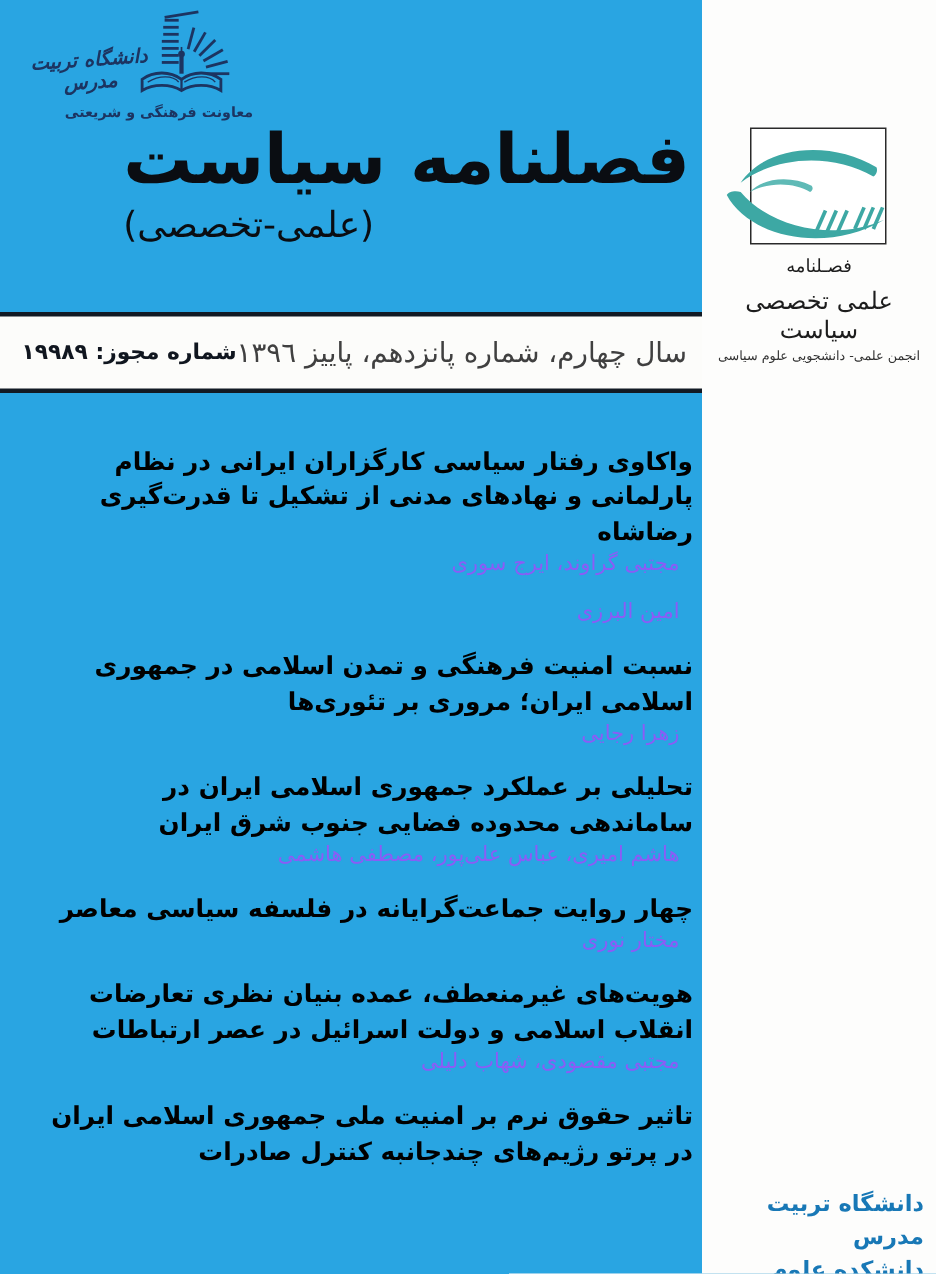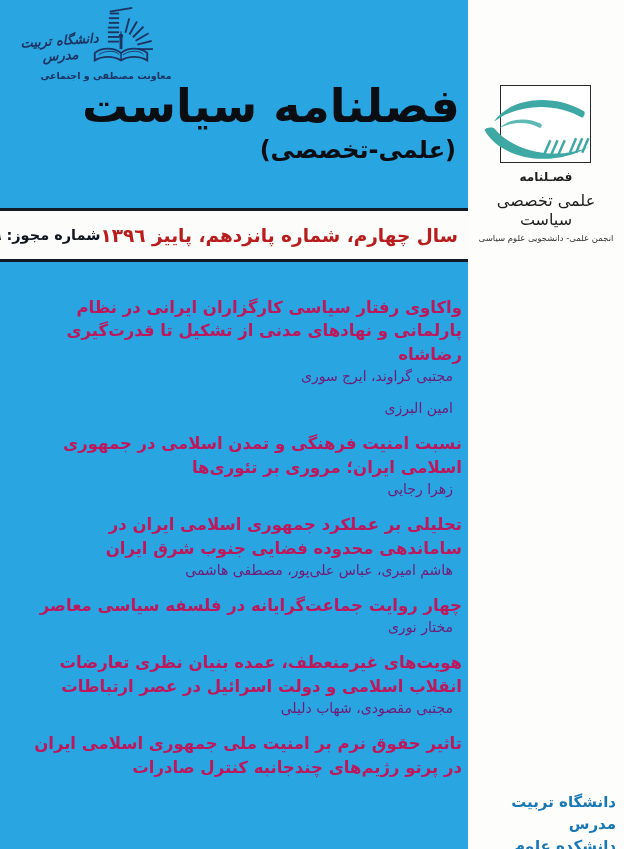--- a/index.html
+++ b/index.html
@@ -19,58 +19,58 @@
   .uni-name{
     position:absolute; left:0px; top:30px; width:92px;
     font-size:13px; font-weight:bold; font-style:italic;
     color:#1c3461; text-align:center; line-height:1.15; transform:rotate(-4deg);
   }
   .uni-dept{
     position:absolute; left:16px; top:66px; width:152px;
     font-size:9.5px; font-weight:bold; color:#1c3461; text-align:center;
   }
   
-  .masthead{position:absolute; right:164px; top:78px; text-align:right;}
+  .masthead{position:absolute; right:164px; top:78px; text-align:left;}
   .masthead h1{
     margin:0; font-size:46px; font-weight:bold; color:#0a0d12;
     line-height:1.25; white-space:nowrap; letter-spacing:-1px;
   }
   .masthead .subtitle{
-    margin:0px 4px 0 0; font-size:24px; font-weight:bold; color:#0a0d12;
+    margin:0px 4px 0 0; font-size:24px; font-weight:normal; color:#0a0d12;
   }
   
   .issue-band{
     position:absolute; left:0; top:208px; width:468px; height:54px;
     background:#fcfcfa; border-top:3px solid #121a24; border-bottom:3px solid #121a24;
     display:flex; align-items:center; justify-content:space-between;
     flex-direction:row; box-sizing:border-box; padding:0 10px 0 24px;
   }
-  .issue-info{font-size:18.5px; font-weight:bold; color:#b91c1c; white-space:nowrap;}
+  .issue-info{font-size:18.5px; font-weight:normal; color:#404040; white-space:nowrap;}
   .license{font-size:14.5px; font-weight:bold; color:#10161f; white-space:nowrap;}
   
   .articles{
     position:absolute; left:22px; top:296px; width:440px;
     direction:rtl; text-align:right;
   }
   .article{margin-bottom:16px;}
   .article .title{
-    font-size:16.5px; font-weight:bold; color:#be185d; line-height:1.42;
+    font-size:16.5px; font-weight:bold; color:#000000; line-height:1.42;
   }
   .article .authors{
-    font-size:14px; font-weight:normal; color:#701a75;
+    font-size:14px; font-weight:normal; color:#8b5cf6;
     padding-right:9px; margin-top:2px;
   }
   
   .logo-box{
     position:absolute; left:500px; top:85px; width:91px; height:78px;
     border:1.5px solid #2a2a2a; background:#fff; box-sizing:border-box;
   }
   .logo-swoosh{position:absolute; left:481px; top:93px; width:114px; height:72px;}
   .logo-caption{position:absolute; left:478px; top:170px; width:136px; text-align:center; color:#1d1d1d;}
-  .logo-caption .l1{font-size:12px; letter-spacing:2px;font-weight:bold;}
+  .logo-caption .l1{font-size:12px; letter-spacing:2px;}
   .logo-caption .l2{font-size:16px; margin-top:7px;}
   .logo-caption .l3{font-size:8.5px; margin-top:4px; color:#333;}
   
   .faculty{
     position:absolute; right:8px; top:792px; width:150px;
     text-align:right; color:#1878b6; font-weight:bold; font-size:15px; line-height:1.45;
   }
 </style>
 </head>
 <body>
@@ -105,21 +105,21 @@
         <rect x="38.5" y="34" width="3" height="12"></rect>
         <circle cx="40" cy="32" r="2.4"></circle>
         <rect x="39.4" y="27" width="1.2" height="4"></rect>
       </g>
 
       <path d="M12 50 C20 44,32 44,40 50 C48 44,60 44,68 50 L68 58 C60 53,48 53,40 58 C32 53,20 53,12 58 Z" fill="none" stroke="#1c3461" stroke-width="2"></path>
       <path d="M40 50 L40 58" stroke="#1c3461" stroke-width="1.6"></path>
       <path d="M16 52 C24 47,34 47,38 52 M42 52 C50 47,60 47,64 52" fill="none" stroke="#1c3461" stroke-width="1"></path>
     </svg>
     <div class="uni-name">دانشگاه تربیت مدرس</div>
-    <div class="uni-dept">معاونت مصطفی و اجتماعی</div>
+    <div class="uni-dept">معاونت فرهنگی و شریعتی</div>
   </div>
 
   <div class="masthead">
     <h1>فصلنامه سیاست</h1>
     <div class="subtitle">(علمی-تخصصی)</div>
   </div>
 
   <div class="issue-band">
     <span class="issue-info">سال چهارم، شماره پانزدهم، پاییز ۱۳۹٦</span>
     <span class="license">شماره مجوز: ۱۹۹۸۹</span>

